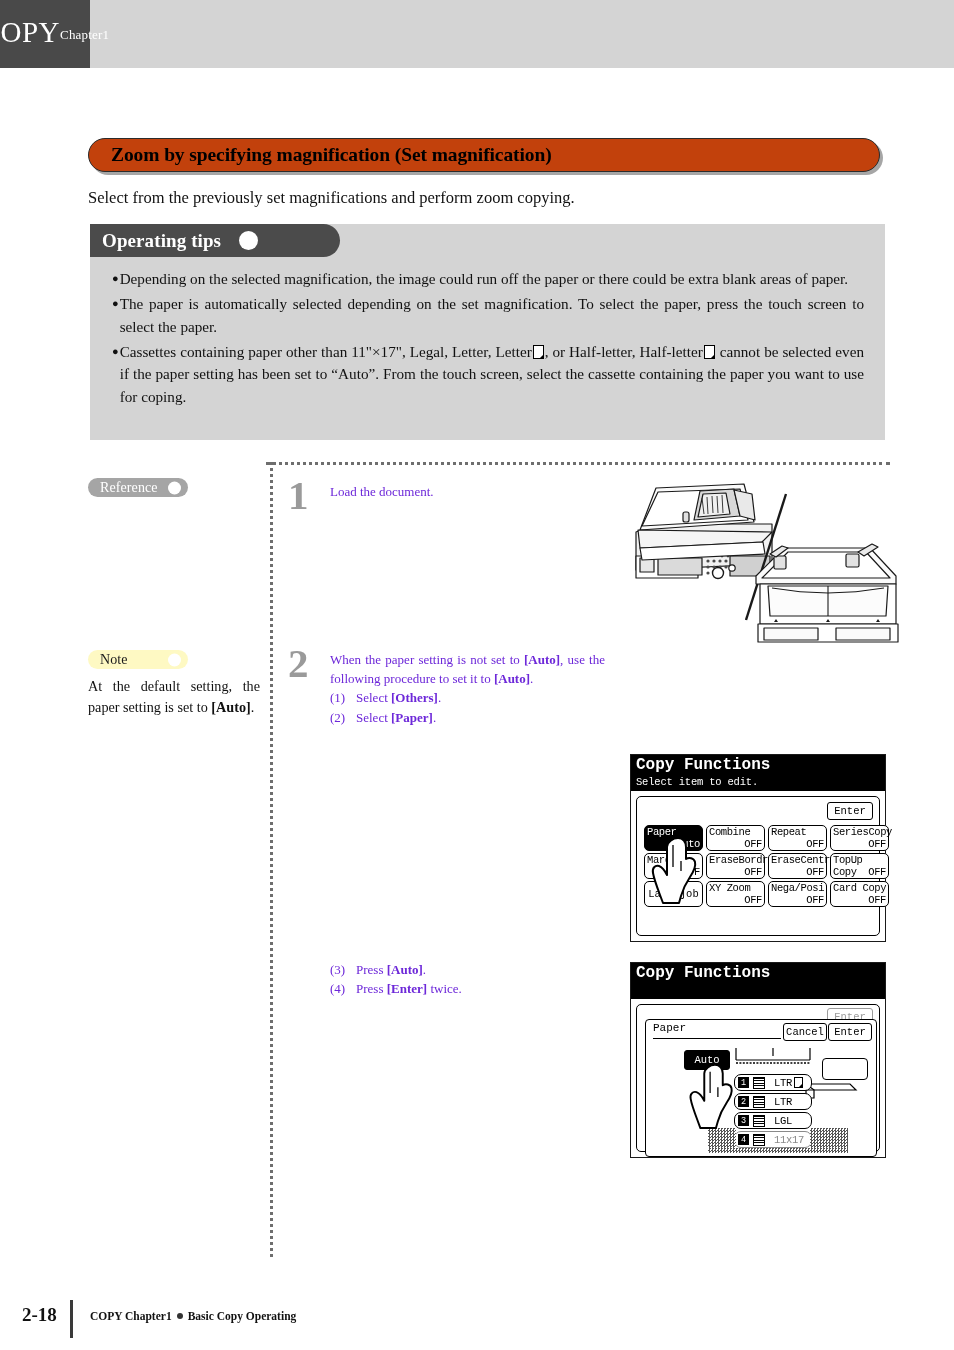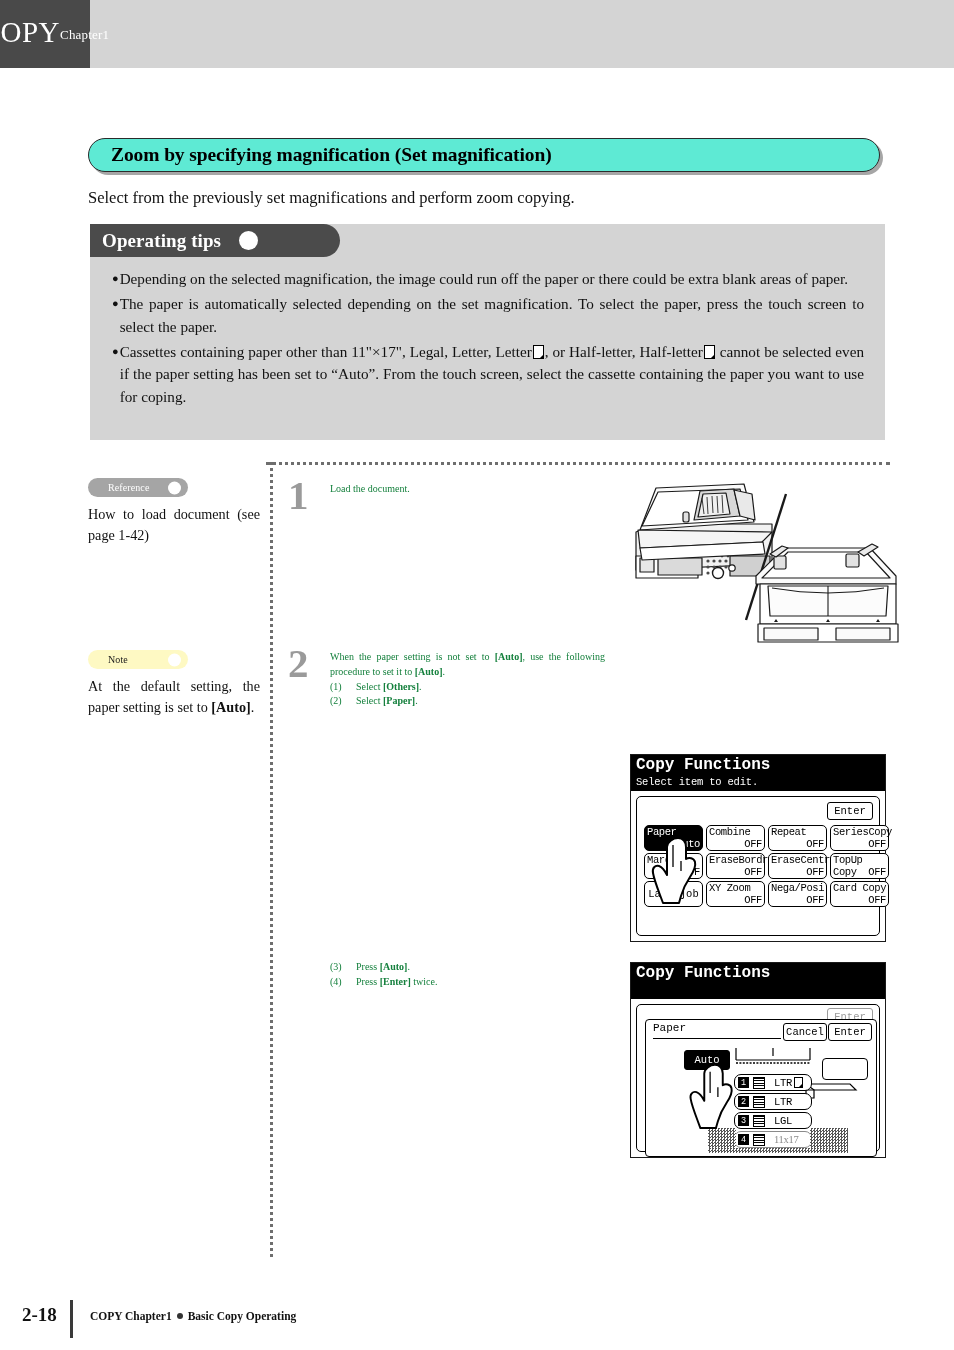--- a/index.html
+++ b/index.html
@@ -25,21 +25,21 @@
   }
   .chapter-tab .ct-main{ font-size:29px; letter-spacing:.5px; margin-bottom:3px;}
   .chapter-tab .ct-sub{ font-size:13px; letter-spacing:.2px;}
 
   
   .section-title-wrap{
     position:absolute; left:88px; top:138px; width:792px; height:34px;
   }
   .section-title{
     position:absolute; left:0; top:0; width:100%; height:100%;
-    background:#5eead4;
+    background:#c2410c;
     border:1.6px solid #2b2b2b;
     border-radius:18px;
     box-shadow:3px 3px 0 rgba(0,0,0,.35);
     box-sizing:border-box;
     display:flex; align-items:center;
   }
   .section-title span{
     font-size:19.5px; font-weight:bold; color:#000;
     padding-left:22px; letter-spacing:-.1px;
   }
@@ -96,21 +96,21 @@
     position:absolute; left:270px; top:462px; width:0; height:795px;
     border-left:3.2px dotted #6e6e6e;
   }
 
   
   .side-col{ position:absolute; left:88px; width:172px; }
   .badge{
     height:19px; width:100px; display:flex; align-items:center;
     border-radius:10px; position:relative; box-sizing:border-box;
   }
-  .badge .b-label{ font-size:10px; padding-left:20px; letter-spacing:.1px;}
+  .badge .b-label{ font-size:14px; padding-left:12px; letter-spacing:.1px;}
   .badge .b-dot{
     position:absolute; right:7px; top:50%; transform:translateY(-50%);
     width:13px; height:13px; border-radius:50%;
   }
   .badge-ref{ background:#a5a5a5; }
   .badge-ref .b-label{ color:#ffffff; }
   .badge-ref .b-dot{ background:#ffffff; }
   .badge-note{ background:#fef9c3; }
   .badge-note .b-label{ color:#1a1a1a; }
   .badge-note .b-dot{ background:#ffffff; }
@@ -123,21 +123,21 @@
 
   
   .step{ position:absolute; }
   .step-num{
     position:absolute; left:0; top:0;
     font-size:41px; font-weight:bold; color:#9a9a9a; line-height:.95;
     font-family:"Liberation Serif", serif;
   }
   .step-body{
     position:absolute; left:42px; top:6px; width:275px;
-    font-size:10px; color:#15803d; line-height:1.48;
+    font-size:13px; color:#6d28d9; line-height:1.48;
   }
   .step-body b{ font-weight:bold;text-align:center; }
   .sub-line{ display:flex; }
   .sub-line .sl-n{ flex:0 0 26px; }
 
   
   .lcd{
     position:absolute; background:#ffffff;
     border:1.6px solid #1a1a1a; box-sizing:border-box;
     font-family:"Liberation Mono", monospace;
@@ -193,21 +193,21 @@
     width:11px; height:11px; background:#000; color:#fff; font-size:8.5px;
     display:flex; align-items:center; justify-content:center; margin-left:3px;
     font-family:"Liberation Mono", monospace;
   }
   .tray-row .sheet{
     width:10px; height:10px; margin-left:4px; border:1px solid #000;
     background:repeating-linear-gradient(to bottom,#000 0 1px,#fff 1px 2.4px);
   }
   .tray-row .sz{ font-size:10.5px; margin-left:9px; font-family:"Liberation Mono", monospace; letter-spacing:-.3px;}
   .tray-row.dim{ color:#8a8a8a; border-color:#8a8a8a;}
-  .tray-row.dim .sz{ color:#8a8a8a;font-family:Liberation Serif, serif;}
+  .tray-row.dim .sz{ color:#8a8a8a;}
   .tray-row.dim .num{ background:#000; }
 
   
   .footer-rule{
     position:absolute; left:70px; top:1300px; width:3px; height:38px; background:#3a3a3a;
   }
   .footer-page{
     position:absolute; left:22px; top:1304px; font-size:19px; font-weight:bold; color:#111;
   }
   .footer-text{
@@ -259,21 +259,20 @@
 </div>
 
 <div class="dot-h"></div>
 <div class="dot-v"></div>
 
 <div class="side-col" style="top:478px;">
   <div class="badge badge-ref">
     <span class="b-label">Reference</span>
     <span class="b-dot"></span>
   </div>
-  <div class="side-text">How to load document (see page 1-42)</div>
 </div>
 
 <div class="side-col" style="top:650px;">
   <div class="badge badge-note">
     <span class="b-label">Note</span>
     <span class="b-dot"></span>
   </div>
   <div class="side-text"><span>At the default setting, the paper setting is set to </span><b>[Auto]</b><span>.</span></div>
 </div>
 

